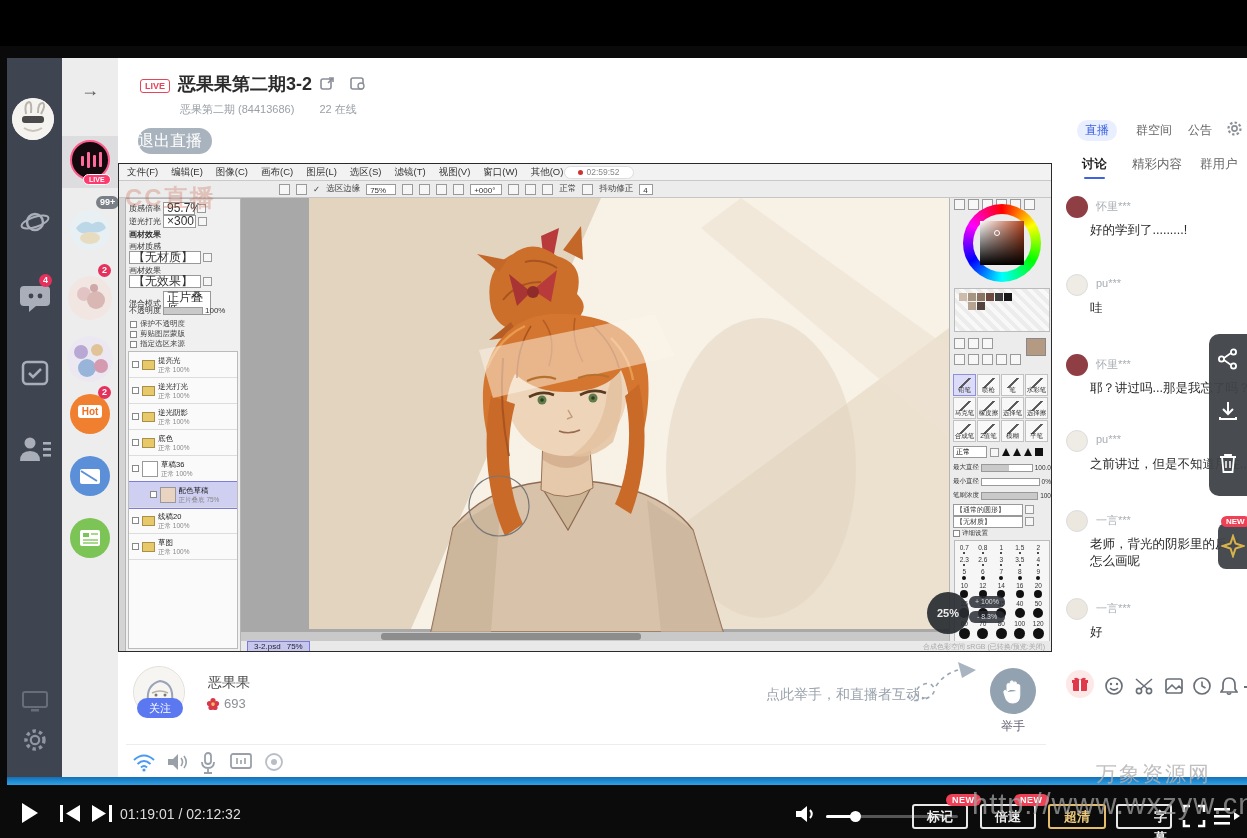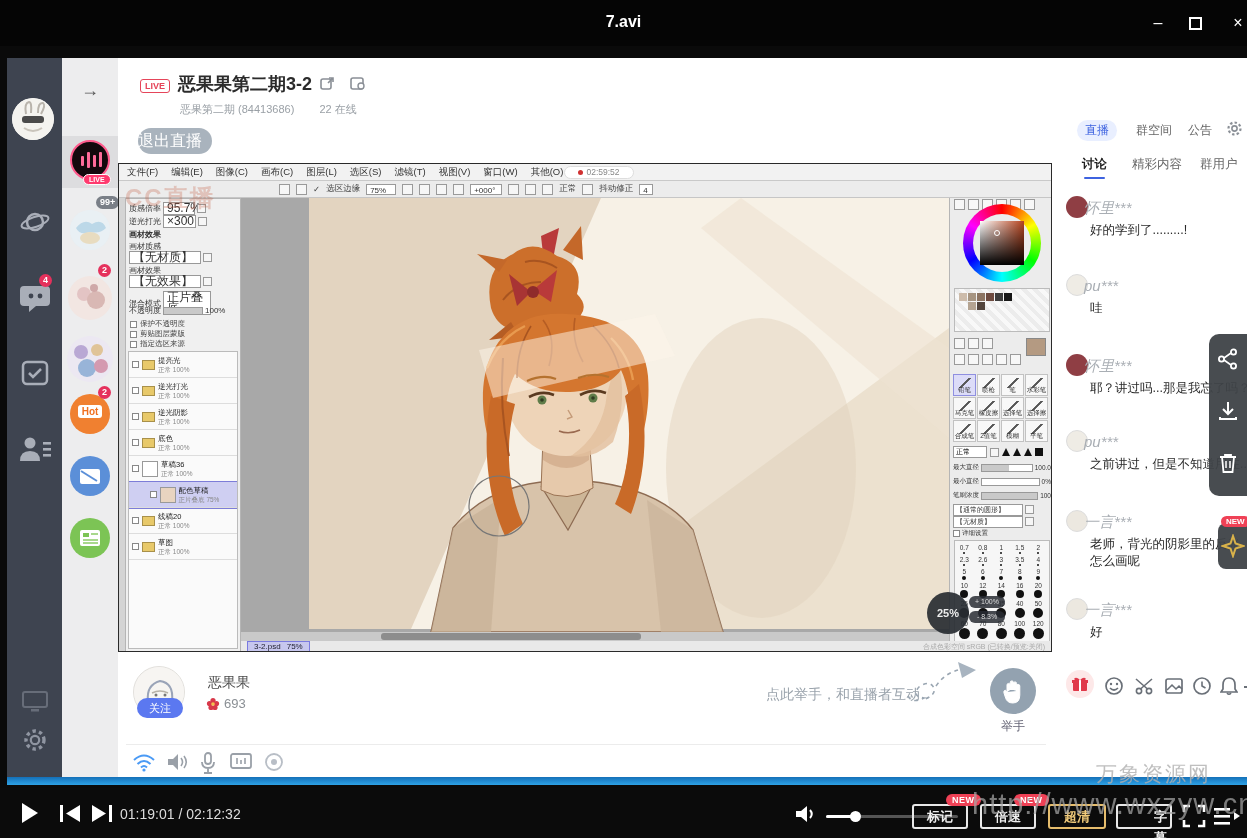--- a/index.html
+++ b/index.html
@@ -136,44 +136,38 @@
   .miniic { position:absolute; top:694px; }
 
   
   .chat { position:absolute; left:1060px; top:12px; width:187px; height:726px; background:#fff; }
   .tab { position:absolute; top:64px; font-size:12px; color:#666; }
   .tab.active { background:#e9efff; color:#3e63e0; border-radius:11px; padding:2px 8px; top:62px; }
   .subtab { position:absolute; top:98px; font-size:12.5px; color:#666; }
   .subtab.active { color:#1f1f1f; font-weight:bold; }
   .subtab.active::after { content:""; position:absolute; left:2px; right:2px; bottom:-6px; height:2px; background:#3e63e0; border-radius:1px; }
   .msg-av { position:absolute; left:6px; width:22px; height:22px; border-radius:50%; }
-  .msg-user { position:absolute; left:24px; font-size:15px; color:#a9aeb4;font-style:italic; }
+  .msg-user { position:absolute; left:36px; font-size:11px; color:#a9aeb4; }
   .msg-text { position:absolute; left:30px; width:152px; font-size:12.5px; color:#2a2a2a; line-height:17px; }
   .msg-text.nowrap { white-space:nowrap; overflow:hidden; width:170px; }
   .chat-ic { position:absolute; top:620px; }
   .gift-circle { position:absolute; left:6px; top:612px; width:28px; height:28px; border-radius:50%; background:#fde8e8; display:flex; align-items:center; justify-content:center; }
 
   
   .float-panel { position:absolute; left:1209px; top:288px; width:38px; height:162px; background:rgba(62,66,71,0.95); border-radius:10px 0 0 10px; z-index:20; }
   .float-pin { position:absolute; left:1218px; top:477px; width:29px; height:46px; background:rgba(62,66,71,0.95); border-radius:8px 0 0 8px; z-index:20; display:flex; align-items:center; justify-content:center; }
   .pin-new { position:absolute; left:1221px; top:470px; z-index:21; background:#ef4156; color:#fff; font-size:8px; font-weight:bold; border-radius:7px; padding:1px 5px; }
 
   .blue-strip { position:absolute; left:7px; top:731px; width:1240px; height:8px; background:linear-gradient(to bottom,#1470b8,#2ea2e6); }
 </style>
 </head>
 <body>
 
 <div class="screen">
 
-  <div class="titlebar">
-    <div class="title">7.avi</div>
-    <div class="winbtn" style="left:1148px;">–</div>
-    <div class="winbtn max-box" style="left:1189px;"></div>
-    <div class="winbtn" style="left:1228px;">×</div>
-  </div>
 
   <div class="video">
 
     <div class="rail">
       <div class="avatar-self">
         <svg width="42" height="42" viewBox="0 0 42 42">
           <circle cx="21" cy="21" r="21" fill="#f4f3ef"></circle>
           <path d="M14 16 Q12 5 17 4 Q20 4 19 15" fill="none" stroke="#b9b4ac" stroke-width="2"></path>
           <path d="M26 15 Q26 4 31 5 Q34 7 29 16" fill="none" stroke="#b9b4ac" stroke-width="2"></path>
           <rect x="10" y="18" width="22" height="7" rx="3" fill="#4a4a4a"></rect>

